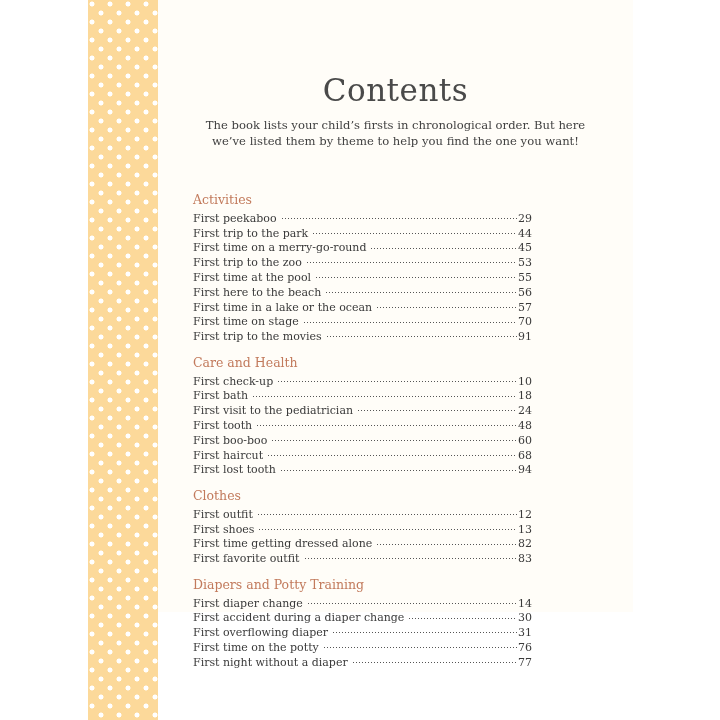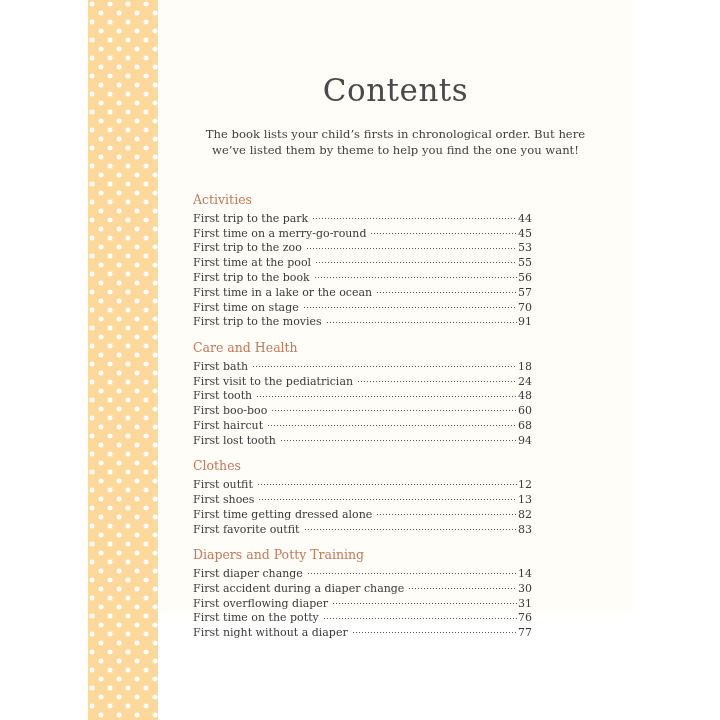--- a/index.html
+++ b/index.html
@@ -39,21 +39,21 @@
     text-align: center;
     font-family: "DejaVu Serif", serif;
     font-size: 31px;
     color: #4a4a4a;
     letter-spacing: 0.5px;
   }
   .intro {
     position: absolute;
     left: 70px;
     width: 475px;
-    top: 126px;
+    top: 117px;
     text-align: center;
     font-family: "DejaVu Serif", serif;
     font-size: 11.6px;
     line-height: 16px;
     color: #3f3f3f;
   }
   .toc {
     position: absolute;
     left: 105px;
     top: 192px;
@@ -98,41 +98,46 @@
 
   <div class="intro">
     <div>The book lists your child’s firsts in chronological order. But here</div>
     <div>we’ve listed them by theme to help you find the one you want!</div>
   </div>
 
   <div class="toc" id="toc">
       <div class="section">
         <div class="section-title">Activities</div>
         <div class="entry">
+          <span class="label">First peekaboo</span>
+          <span class="dots"></span>
+          <span class="page-num">29</span>
+        </div>
+        <div class="entry">
           <span class="label">First trip to the park</span>
           <span class="dots"></span>
           <span class="page-num">44</span>
         </div>
         <div class="entry">
           <span class="label">First time on a merry-go-round</span>
           <span class="dots"></span>
           <span class="page-num">45</span>
         </div>
         <div class="entry">
           <span class="label">First trip to the zoo</span>
           <span class="dots"></span>
           <span class="page-num">53</span>
         </div>
         <div class="entry">
           <span class="label">First time at the pool</span>
           <span class="dots"></span>
           <span class="page-num">55</span>
         </div>
         <div class="entry">
-          <span class="label">First trip to the book</span>
+          <span class="label">First here to the beach</span>
           <span class="dots"></span>
           <span class="page-num">56</span>
         </div>
         <div class="entry">
           <span class="label">First time in a lake or the ocean</span>
           <span class="dots"></span>
           <span class="page-num">57</span>
         </div>
         <div class="entry">
           <span class="label">First time on stage</span>
@@ -140,20 +145,25 @@
           <span class="page-num">70</span>
         </div>
         <div class="entry">
           <span class="label">First trip to the movies</span>
           <span class="dots"></span>
           <span class="page-num">91</span>
         </div>
       </div>
       <div class="section">
         <div class="section-title">Care and Health</div>
+        <div class="entry">
+          <span class="label">First check-up</span>
+          <span class="dots"></span>
+          <span class="page-num">10</span>
+        </div>
         <div class="entry">
           <span class="label">First bath</span>
           <span class="dots"></span>
           <span class="page-num">18</span>
         </div>
         <div class="entry">
           <span class="label">First visit to the pediatrician</span>
           <span class="dots"></span>
           <span class="page-num">24</span>
         </div>

